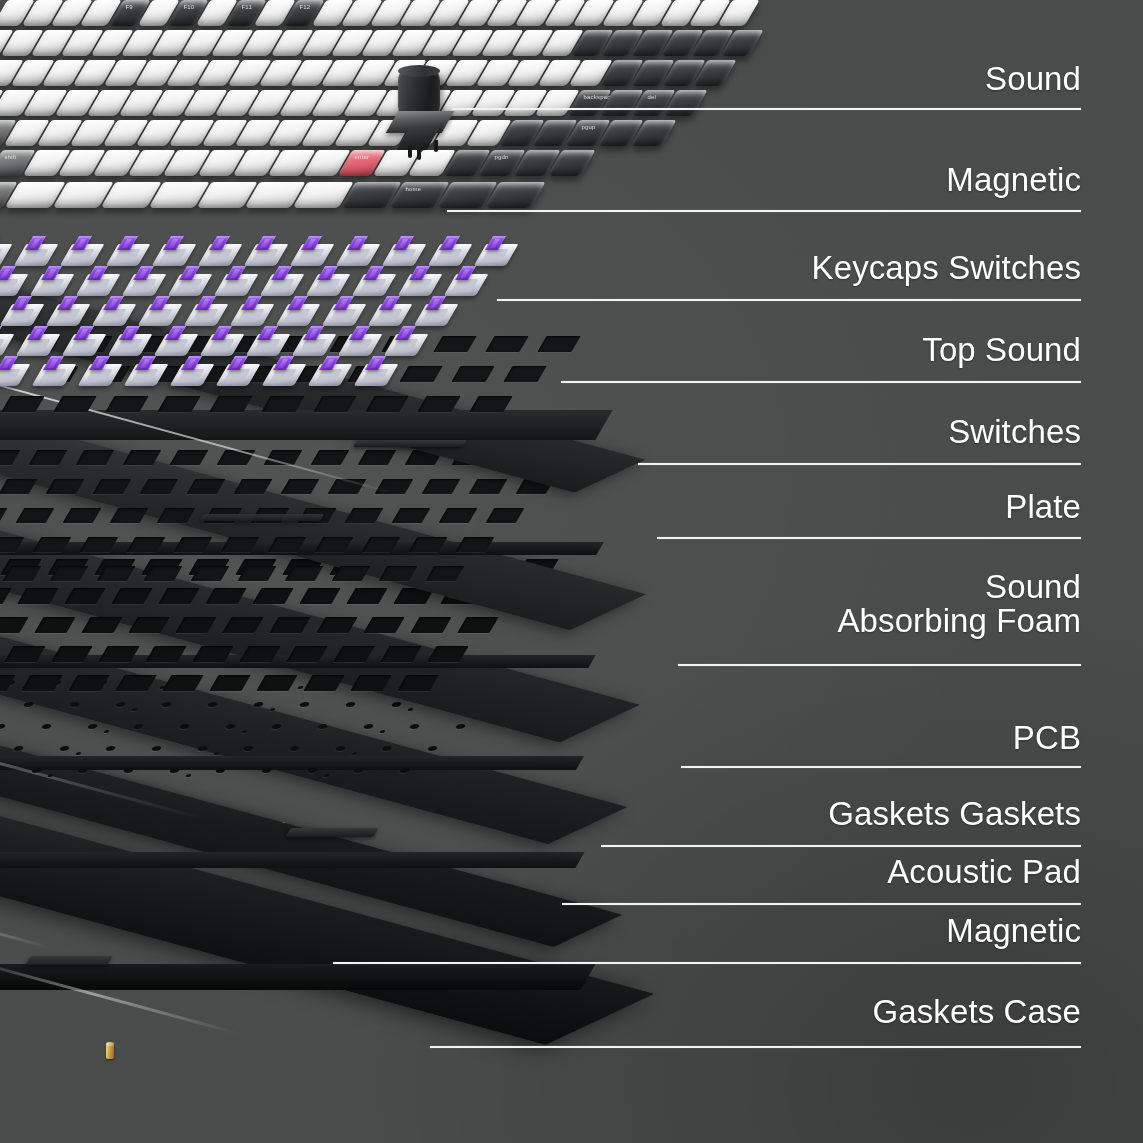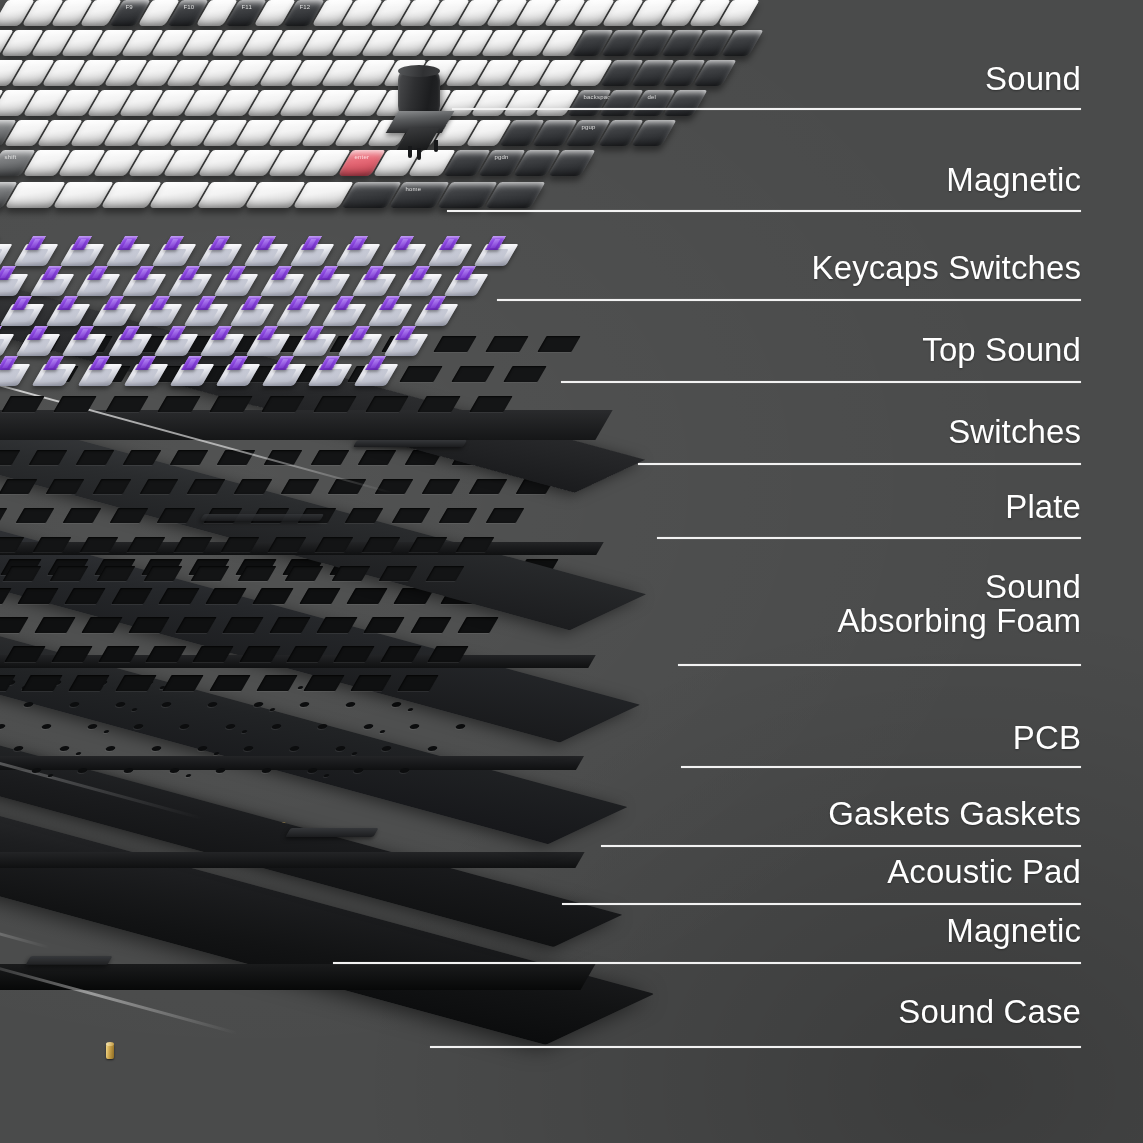--- a/index.html
+++ b/index.html
@@ -956,16 +956,16 @@
 Absorbing Foam</div>
       <div class="leader" style="top: 664px; left: 678px; width: 403px; background: rgb(242, 242, 242);"></div>
       <div class="label" style="top: 721px;">PCB</div>
       <div class="leader" style="top: 766px; left: 681px; width: 400px; background: rgb(242, 242, 242);"></div>
       <div class="label" style="top: 797px;">Gaskets Gaskets</div>
       <div class="leader" style="top: 845px; left: 601px; width: 480px; background: rgb(242, 242, 242);"></div>
       <div class="label" style="top: 855px;">Acoustic Pad</div>
       <div class="leader" style="top: 903px; left: 562px; width: 519px; background: rgb(242, 242, 242);"></div>
       <div class="label" style="top: 914px;">Magnetic</div>
       <div class="leader" style="top: 962px; left: 333px; width: 748px; background: rgb(242, 242, 242);"></div>
-      <div class="label" style="top: 995px;">Sound Case</div>
+      <div class="label" style="top: 995px;">Gaskets Case</div>
       <div class="leader" style="top: 1046px; left: 430px; width: 651px; background: rgb(242, 242, 242);"></div>
     </div>
 </div>
 
 </body></html>

